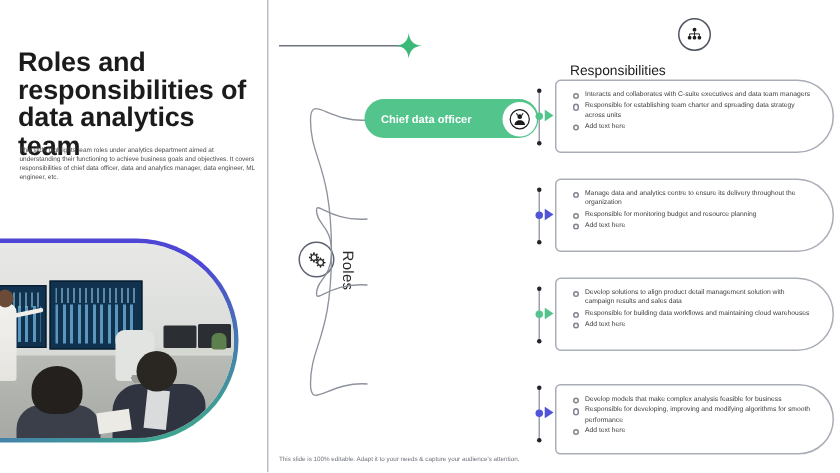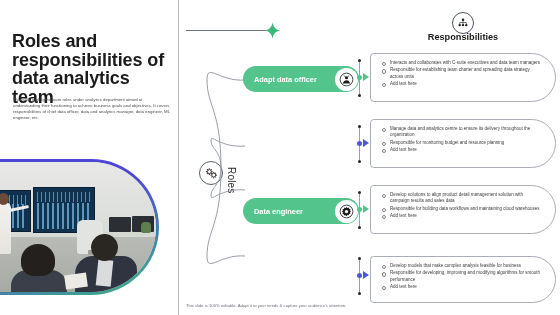--- a/index.html
+++ b/index.html
@@ -153,25 +153,25 @@
   .r4 { left: 243px; top: 264px; }
 
   
   .resp-head-icon {
     position: absolute; left: 452px; top: 12px;
     width: 22px; height: 22px;
     border: 1px solid #4f5460; border-radius: 50%;
     display: flex; align-items: center; justify-content: center;
   }
   .resp-title {
-    position: absolute; left: 380px; top: 32px;
+    position: absolute; left: 380px; top: 42px;
     width: 166px;
-    text-align: center;
+    text-align: left;
     font-size: 9.2px;
-    font-weight: 700;
+    font-weight: 400;
     color: #1b1b1b;
   }
   .resp-card {
     position: absolute; left: 370px;
     width: 186px;
     border: 1px solid #a9adb6;
     border-radius: 4px 26px 26px 4px;
     background: #ffffff;
     padding: 6px 14px 6px 10px;
   }
@@ -296,42 +296,32 @@
   <div class="hub-label">Roles</div>
 
   <svg class="bracket" viewBox="0 0 58 236">
     <path d="M16 118 C16 60 2 56 2 30 C2 12 14 32 40 30" fill="none" stroke="#8d929c" stroke-width="0.9" transform="translate(0,-0)"></path>
     <path d="M16 118 C16 100 6 100 6 90 C6 84 16 98 40 96" fill="none" stroke="#8d929c" stroke-width="0.9"></path>
     <path d="M16 118 C16 136 6 136 6 146 C6 152 16 138 40 140" fill="none" stroke="#8d929c" stroke-width="0.9"></path>
     <path d="M16 118 C16 176 2 180 2 206 C2 224 14 204 40 206" fill="none" stroke="#8d929c" stroke-width="0.9"></path>
   </svg>
 
   <div class="role role-green r1">
-    <span class="role-label">Adapt data officer</span>
+    <span class="role-label">Chief data officer</span>
     <span class="role-icon">
       <svg width="15" height="15" viewBox="0 0 24 24">
         <circle cx="12" cy="12" r="10.2" fill="none" stroke="#1d1d1d" stroke-width="1.3"></circle>
         <circle cx="12" cy="9.2" r="2.5" fill="#1d1d1d"></circle>
         <path d="M6.4 18.2c0-3.2 2.5-5.2 5.6-5.2s5.6 2 5.6 5.2z" fill="#1d1d1d"></path>
         <path d="M8.4 5.6l1.6 2.4M15.6 5.6l-1.6 2.4" stroke="#1d1d1d" stroke-width="1.2"></path>
       </svg>
     </span>
   </div>
 
 
-  <div class="role role-green r3">
-    <span class="role-label">Data engineer</span>
-    <span class="role-icon">
-      <svg width="15" height="15" viewBox="0 0 24 24">
-        <circle cx="12" cy="12" r="10.2" fill="none" stroke="#1d1d1d" stroke-width="1.3"></circle>
-        <path d="M12 4.6l1.5 1.6 2.1-.7.5 2.2 2.2.5-.7 2.1 1.6 1.5-1.6 1.5.7 2.1-2.2.5-.5 2.2-2.1-.7L12 19.4l-1.5-1.6-2.1.7-.5-2.2-2.2-.5.7-2.1L4.8 12l1.6-1.5-.7-2.1 2.2-.5.5-2.2 2.1.7z" fill="#1d1d1d"></path>
-        <circle cx="12" cy="12" r="2.6" fill="#ffffff"></circle>
-      </svg>
-    </span>
-  </div>
 
 
   <div class="conn" style="left:359px; top:61px; height:34px;"></div>
   <div class="conn-dot" style="left:358px; top:59px;"></div>
   <div class="conn-dot" style="left:358px; top:94px;"></div>
   <div class="conn-mid" style="left:357px; top:75px; background:#53c48c;"></div>
   <svg class="conn-arrow" style="left:363px; top:73px;" width="7" height="8" viewBox="0 0 7 8">
       <path d="M0 0 L6 4 L0 8 Z" fill="#53c48c"></path>
     </svg>
 

